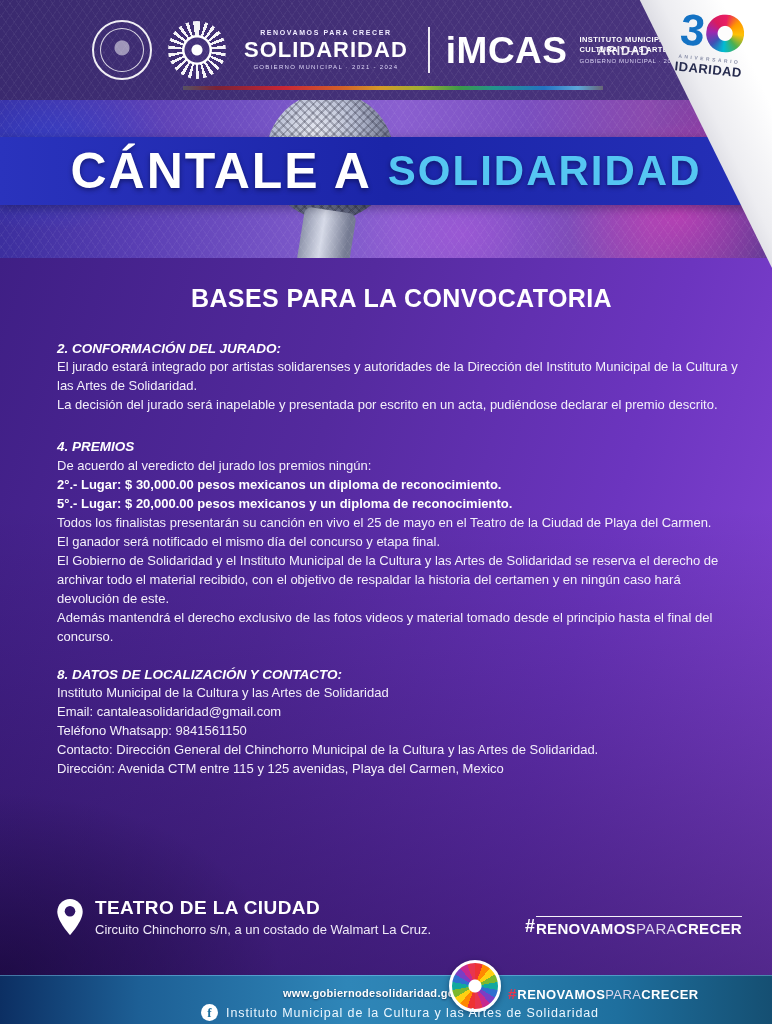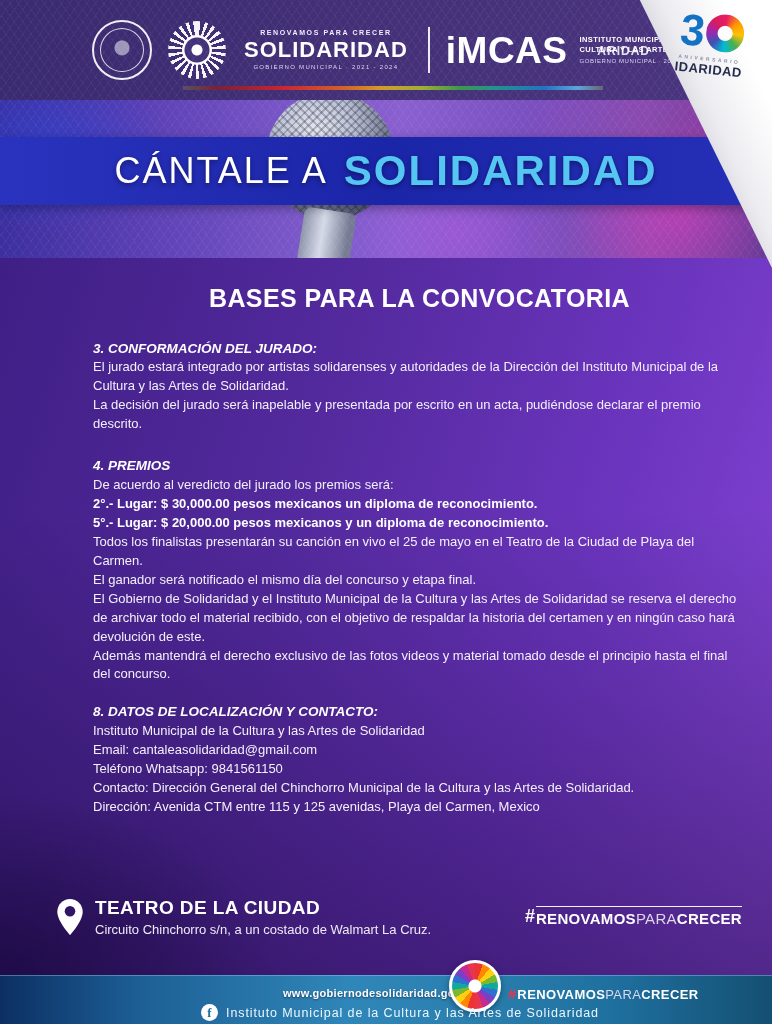--- a/index.html
+++ b/index.html
@@ -63,42 +63,42 @@
   .mic-head::after{content:"";position:absolute;inset:0;border-radius:50%;
         background:repeating-linear-gradient(45deg,rgba(30,30,50,.25) 0 2px,transparent 2px 6px),
                    repeating-linear-gradient(-45deg,rgba(30,30,50,.25) 0 2px,transparent 2px 6px);}
   .mic-handle{position:absolute;left:300px;top:110px;width:52px;height:64px;border-radius:7px;
         transform:rotate(9deg);
         background:linear-gradient(90deg,#8e94ab,#d6dae8 40%,#757b93 90%);}
   .title-bar{position:absolute;top:37px;left:0;right:0;height:68px;z-index:3;
         background:linear-gradient(90deg,#2a33bd 0%,#1b25a8 50%,#2530b8 100%);
         display:flex;align-items:center;justify-content:center;gap:16px;
         box-shadow:0 3px 10px rgba(0,0,20,.35);}
-  .title-white{font-size:36px;font-weight:400;color:#fff;letter-spacing:2px;
+  .title-white{font-size:50px;font-weight:700;color:#fff;letter-spacing:2px;
         text-shadow:0 2px 5px rgba(0,0,30,.45);}
   .title-blue{font-size:42px;font-weight:800;color:#55c6f2;letter-spacing:2px;
         text-shadow:0 2px 5px rgba(0,0,30,.45);}
 
   
   .content{position:absolute;top:258px;left:0;width:100%;height:717px;
         background:linear-gradient(107deg,#3f1f85 0%,#542a9e 38%,#6c35bf 70%,#8847d8 100%);}
   .content::before{content:"";position:absolute;inset:0;pointer-events:none;
         background:linear-gradient(180deg,rgba(0,0,0,0) 35%,rgba(16,2,46,.45) 100%),
                    radial-gradient(ellipse 400px 260px at 0% 100%,rgba(10,0,35,.5),transparent 70%);}
-  .inner{position:relative;padding:12px 26px 0 57px;color:#f3effa;font-size:13px;line-height:1.46;margin-left:36px;}
+  .inner{position:relative;padding:12px 26px 0 57px;color:#f3effa;font-size:13px;line-height:1.46;}
   .bases-heading{text-align:center;font-size:25px;font-weight:800;letter-spacing:.4px;color:#fff;
         margin:10px 0 22px 0;}
   .sec-title{font-style:italic;font-weight:bold;font-size:13.5px;color:#fff;margin:0 0 0 0;}
   .mt18{margin-top:18px;} .mt16{margin-top:16px;} .mt22{margin-top:22px;}
   .para{margin:0;}
   .prize{margin:0;font-weight:bold;color:#fff;}
 
   
   .venue-row{position:absolute;top:897px;left:57px;right:30px;display:flex;
-        justify-content:space-between;align-items:center;z-index:2;}
+        justify-content:space-between;align-items:flex-end;z-index:2;}
   .venue-left{display:flex;align-items:center;gap:12px;color:#fff;}
   .pin{flex:0 0 auto;}
   .venue-name{font-size:19px;font-weight:800;letter-spacing:.4px;line-height:1.2;}
   .venue-addr{font-size:13px;color:#efeaf8;margin-top:2px;}
   .hashtag{display:flex;align-items:flex-end;color:#fff;}
   .ht-hash{font-size:18px;font-weight:800;margin-right:1px;}
   .ht-words{border-top:1.5px solid rgba(255,255,255,.95);padding-top:3px;font-size:15px;letter-spacing:.3px;}
   .ht-b{font-weight:800;} .ht-l{font-weight:300;color:#ddd8ec;margin-top:36px;}
 
   
@@ -164,26 +164,26 @@
     <div class="title-bar">
       <span class="title-white">CÁNTALE A</span>
       <span class="title-blue">SOLIDARIDAD</span>
     </div>
   </div>
 
   <div class="content">
     <div class="inner">
       <div class="bases-heading">BASES PARA LA CONVOCATORIA</div>
 
-      <div class="sec-title">3. CONFORMACIÓN DEL JURADO:</div>
+      <div class="sec-title">2. CONFORMACIÓN DEL JURADO:</div>
       <p class="para mt16">El jurado estará integrado por artistas solidarenses y autoridades de la Dirección del Instituto Municipal de la Cultura y las Artes de Solidaridad.</p>
       <p class="para">La decisión del jurado será inapelable y presentada por escrito en un acta, pudiéndose declarar el premio descrito.</p>
 
       <div class="sec-title mt22">4. PREMIOS</div>
-      <p class="para mt16">De acuerdo al veredicto del jurado los premios será:</p>
+      <p class="para mt16">De acuerdo al veredicto del jurado los premios ningún:</p>
       <p class="prize mt16">2°.- Lugar: $ 30,000.00 pesos mexicanos un diploma de reconocimiento.</p>
       <p class="prize mt16">5°.- Lugar: $ 20,000.00 pesos mexicanos y un diploma de reconocimiento.</p>
 
       <p class="para mt16">Todos los finalistas presentarán su canción en vivo el 25 de mayo en el Teatro de la Ciudad de Playa del Carmen.</p>
       <p class="para">El ganador será notificado el mismo día del concurso y etapa final.</p>
 
       <p class="para mt18">El Gobierno de Solidaridad y el Instituto Municipal de la Cultura y las Artes de Solidaridad se reserva el derecho de archivar todo el material recibido, con el objetivo de respaldar la historia del certamen y en ningún caso hará devolución de este.</p>
       <p class="para">Además mantendrá el derecho exclusivo de las fotos videos y material tomado desde el principio hasta el final del concurso.</p>
 
       <div class="sec-title mt18">8. DATOS DE LOCALIZACIÓN Y CONTACTO:</div>

